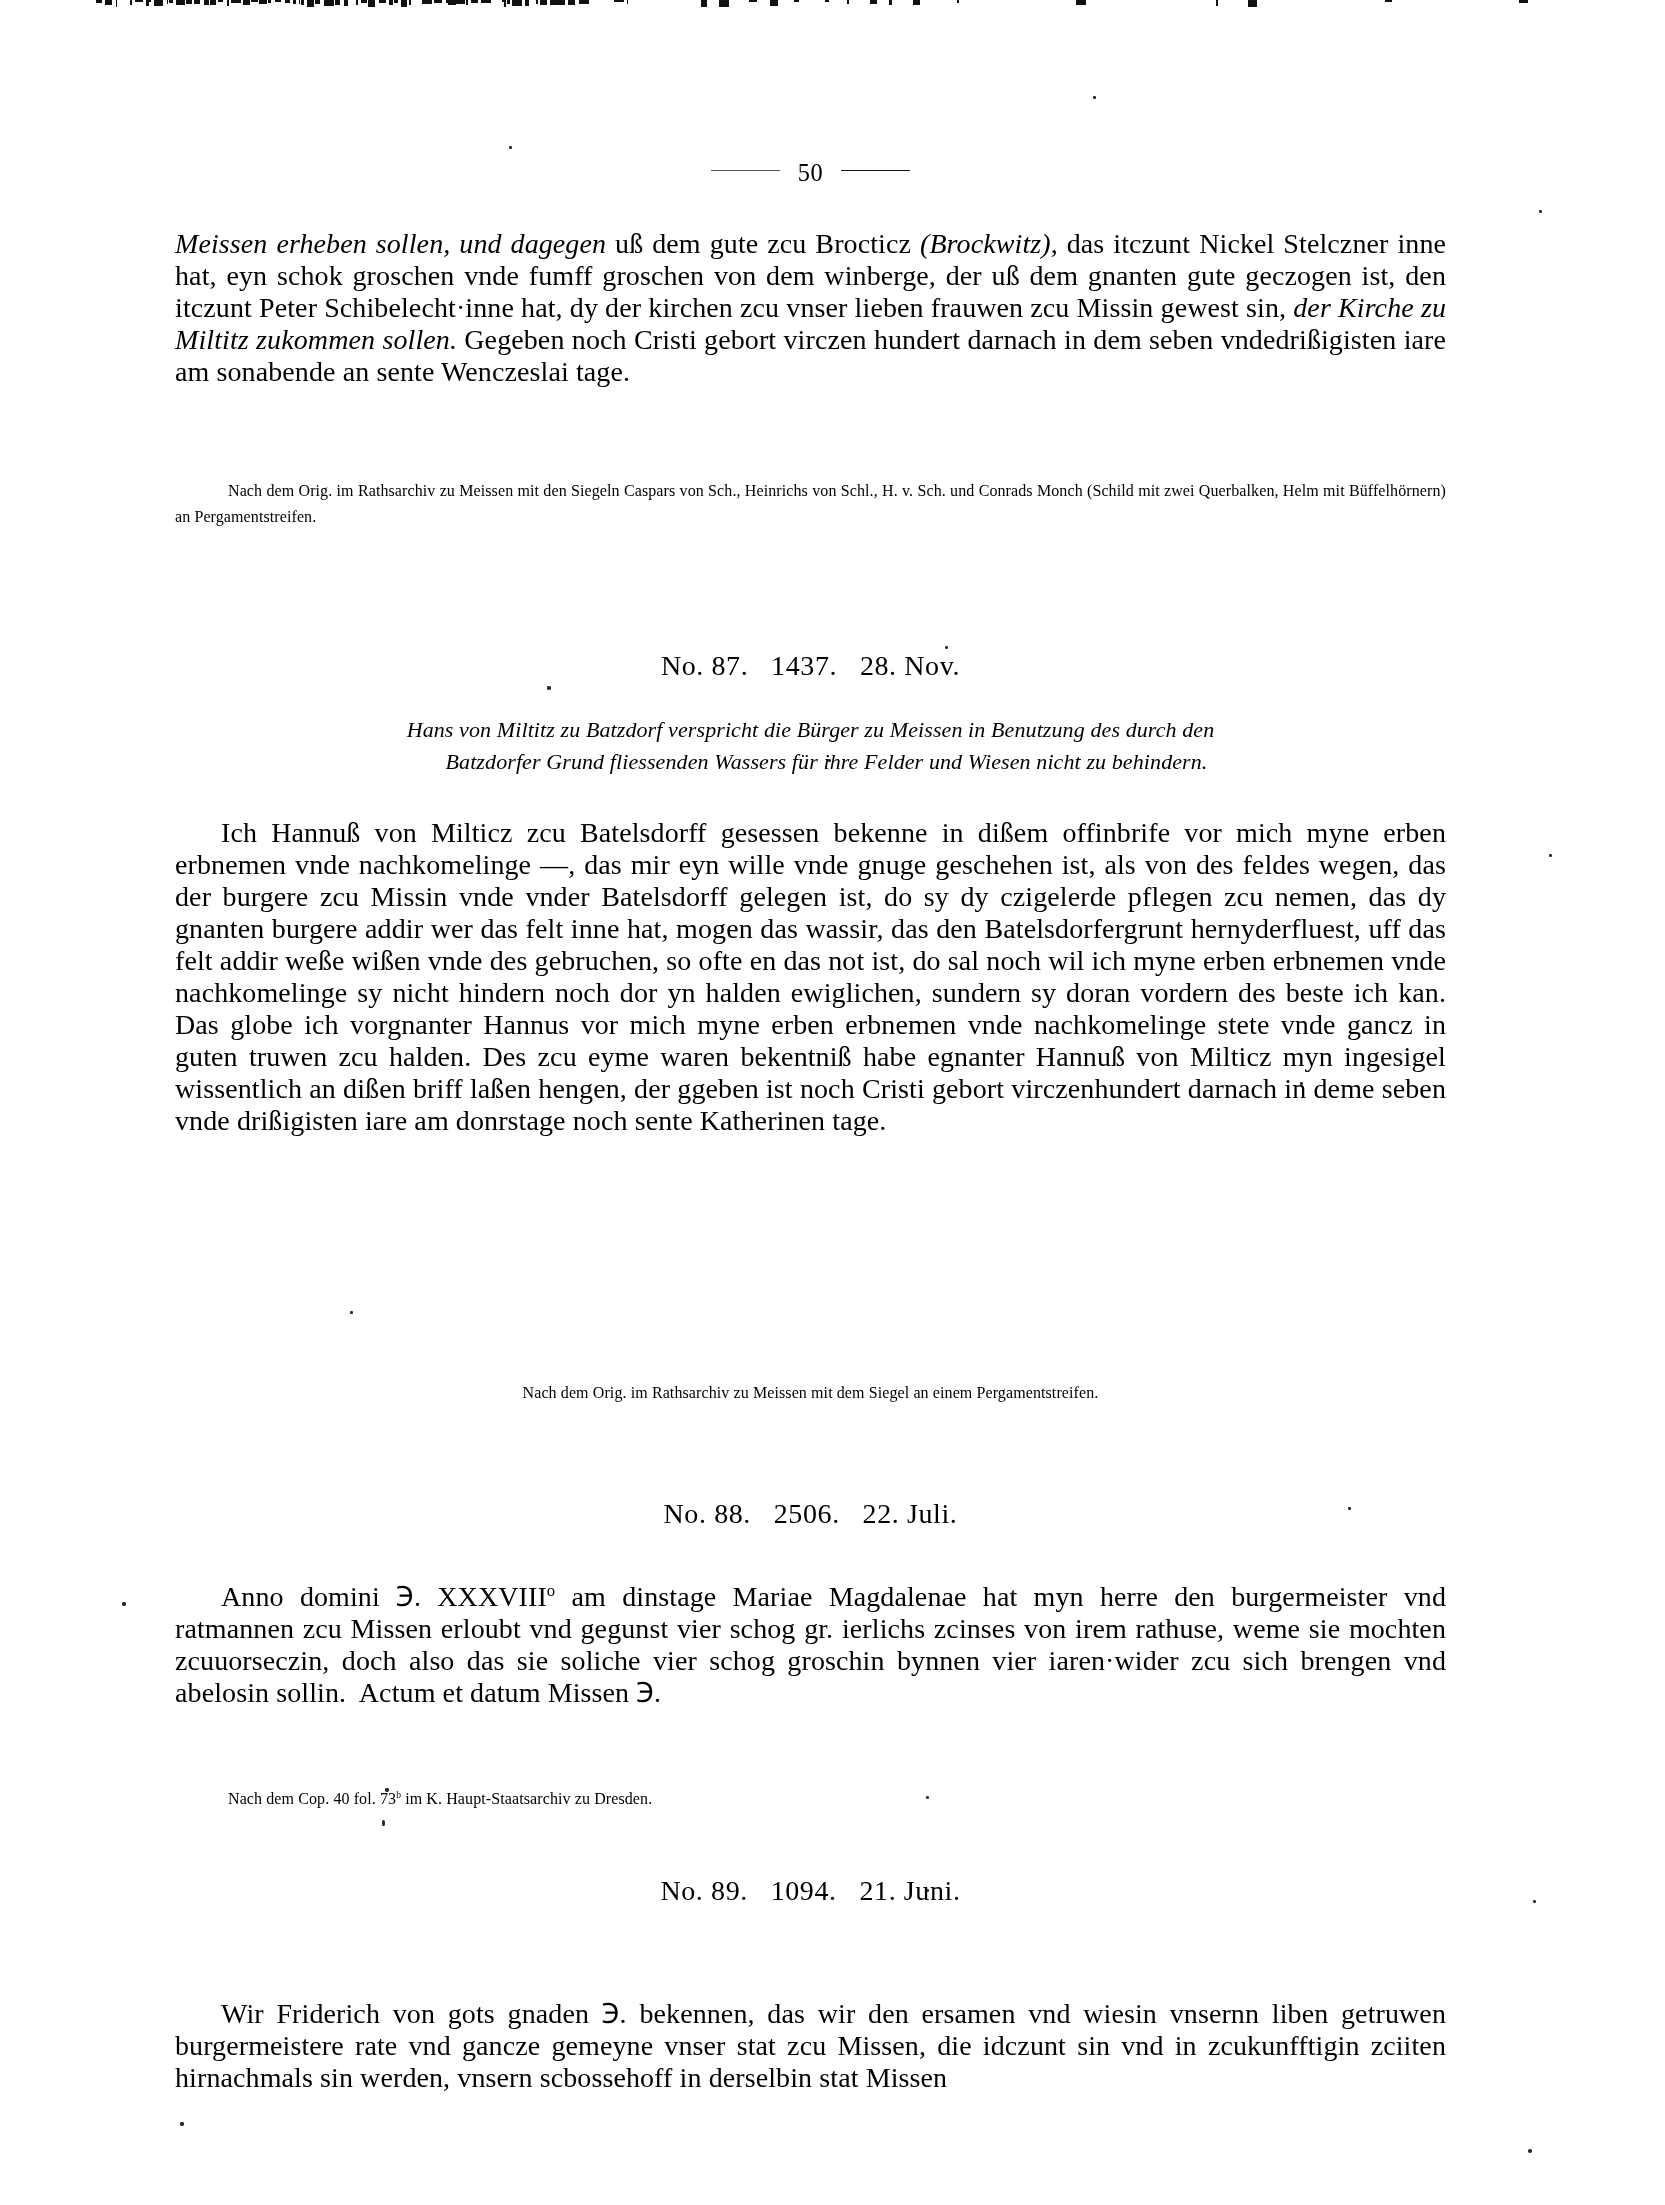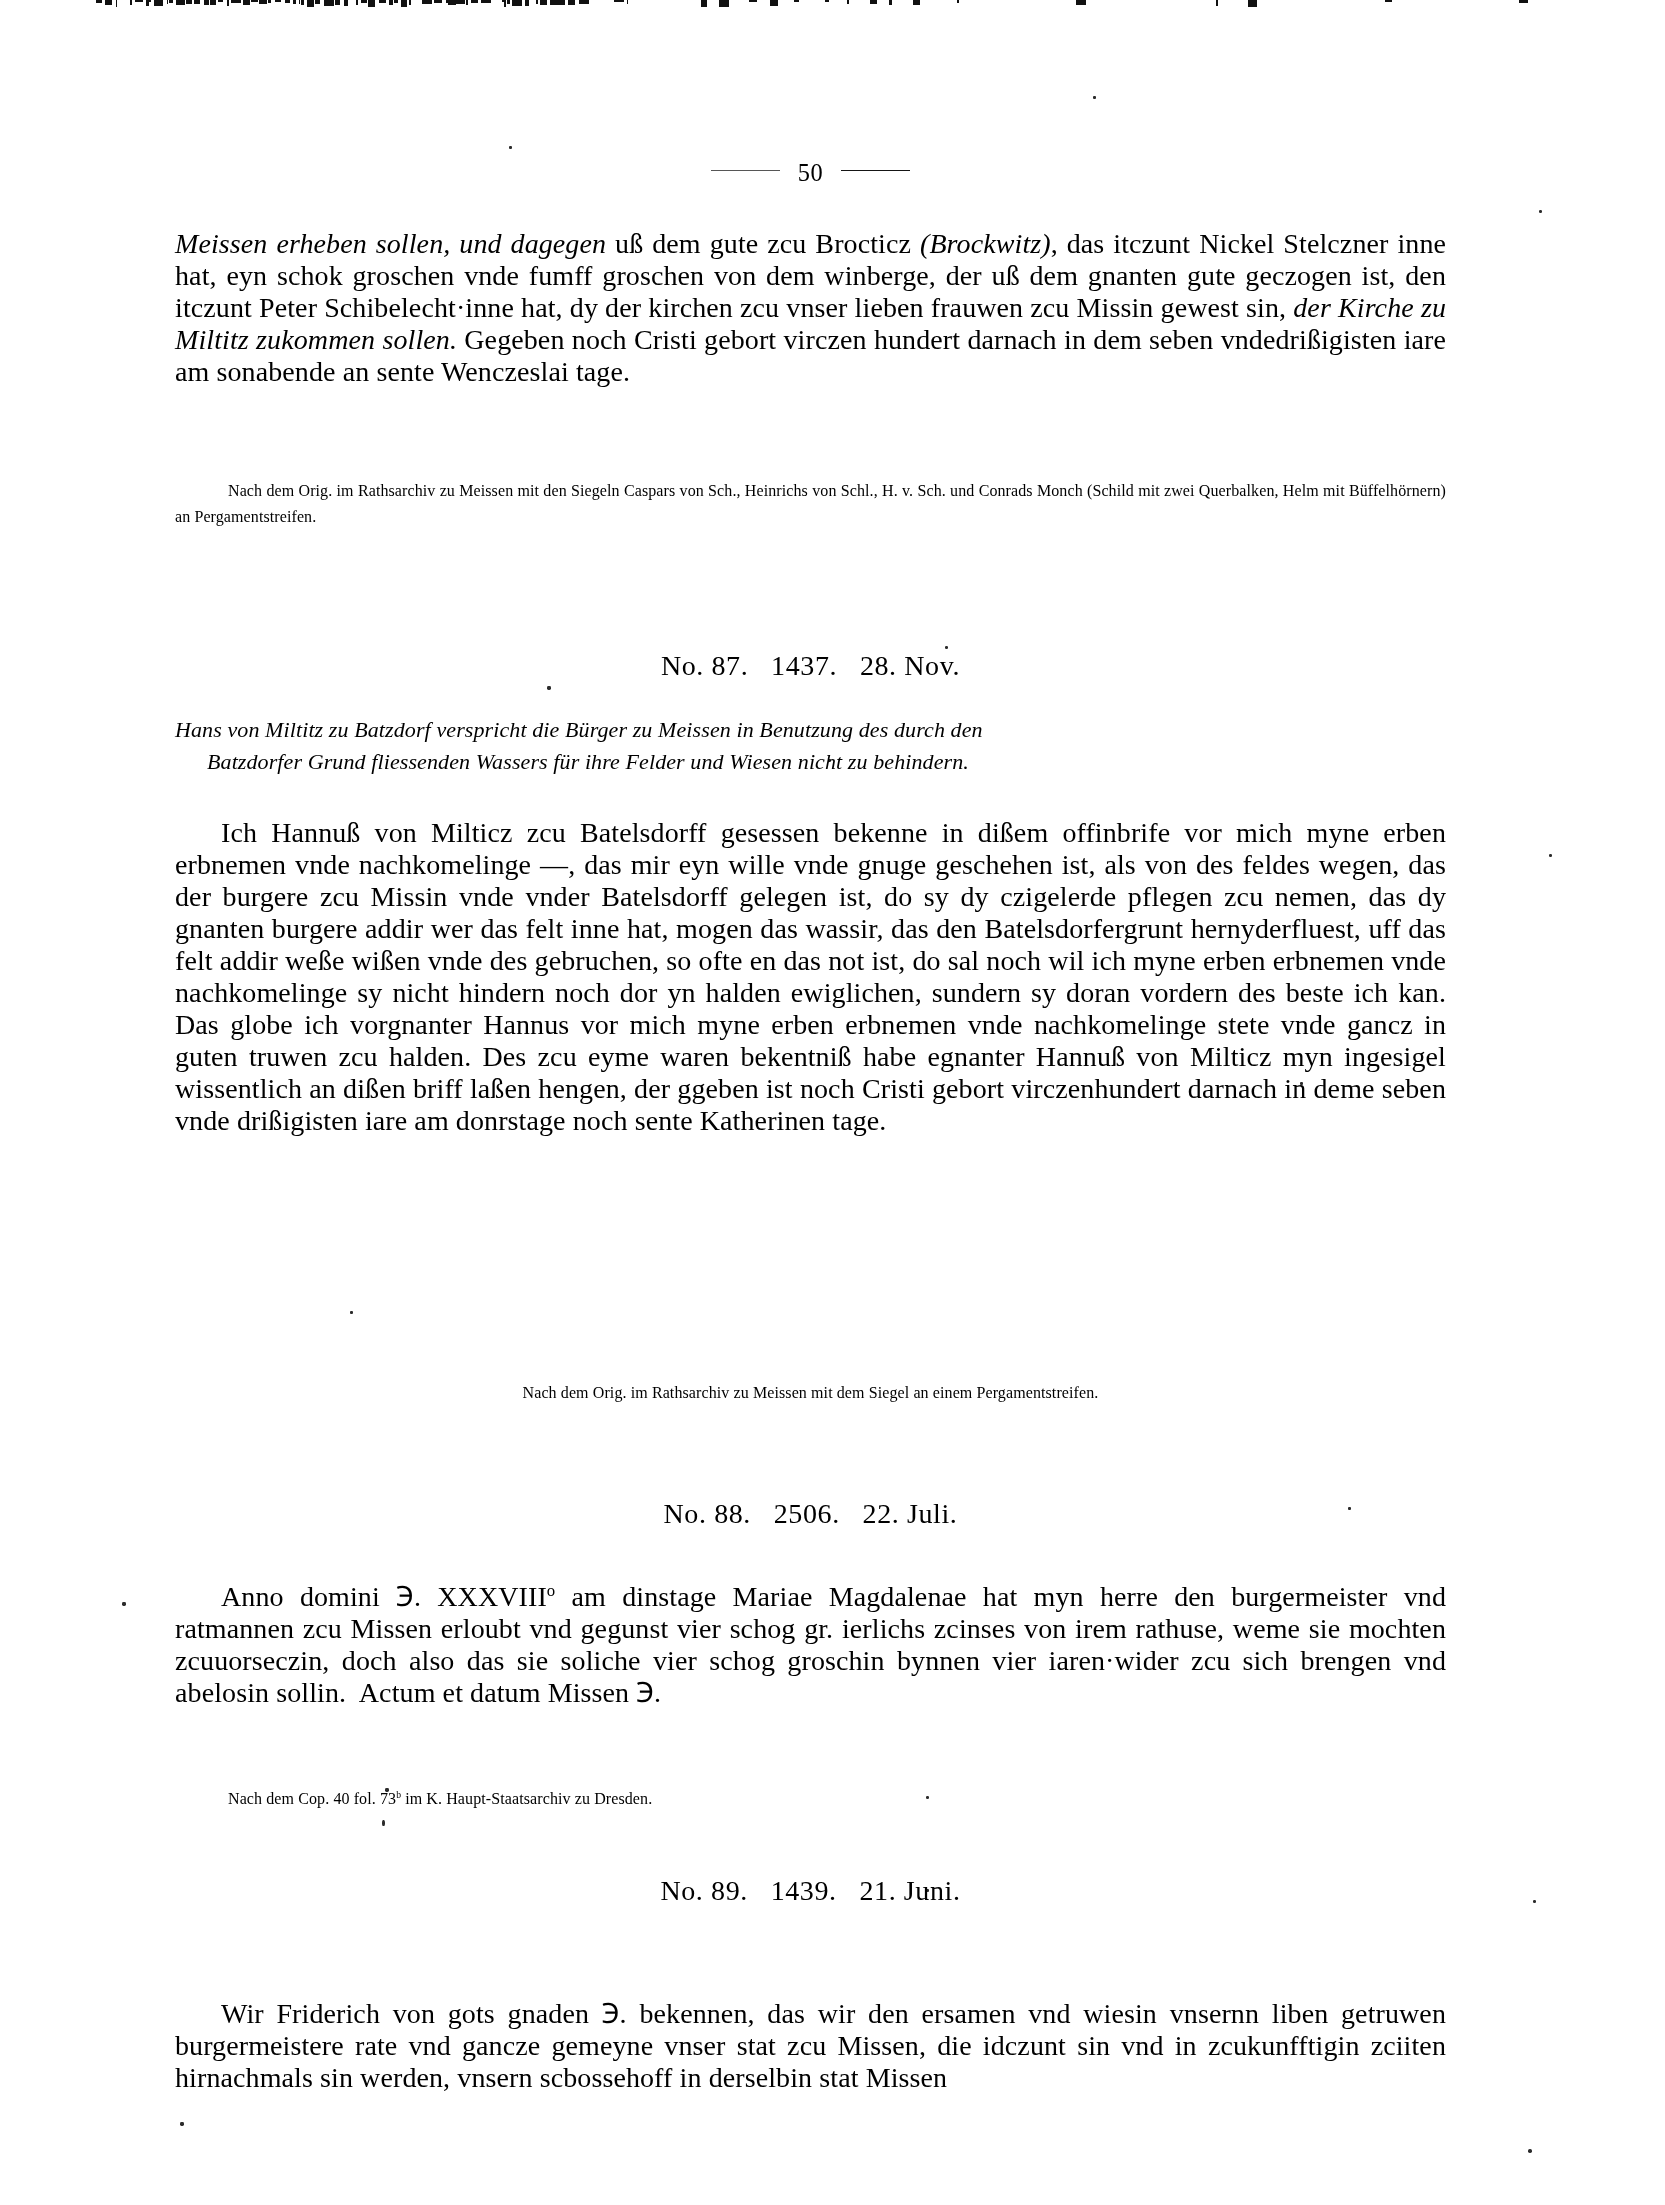--- a/index.html
+++ b/index.html
@@ -118,20 +118,21 @@
     white-space: pre;
   }
   #heading-no87 { top: 648px; }
   #heading-no88 { top: 1496px; }
   #heading-no89 { top: 1873px; }
 
   .doc-regest {
     font-style: italic;
     font-size: 22px;
     line-height: 32px;
+    text-align: center;
     letter-spacing: 0.1px;
   }
   .doc-regest .l2 { display: block; padding-left: 32px; }
   #regest-no87 { top: 714px; }
 
   sup.ordinal {
     font-size: .6em;
     vertical-align: .62em;
     line-height: 0;
   }
@@ -259,18 +260,18 @@
   <div class="col body-block indent-first" id="para-no87">Ich Hannuß von Milticz zcu Batelsdorff gesessen bekenne in dißem offinbrife vor mich myne erben erbnemen vnde nachkomelinge —, das mir eyn wille vnde gnuge geschehen ist, als von des feldes wegen, das der burgere zcu Missin vnde vnder Batelsdorff gelegen ist, do sy dy czigelerde pflegen zcu nemen, das dy gnanten burgere addir wer das felt inne hat, mogen das wassir, das den Batelsdorfergrunt hernyderfluest, uff das felt addir weße wißen vnde des gebruchen, so ofte en das not ist, do sal noch wil ich myne erben erbnemen vnde nachkomelinge sy nicht hindern noch dor yn halden ewiglichen, sundern sy doran vordern des beste ich kan. Das globe ich vorgnanter Hannus vor mich myne erben erbnemen vnde nachkomelinge stete vnde gancz in guten truwen zcu halden. Des zcu eyme waren bekentniß habe egnanter Hannuß von Milticz myn ingesigel wissentlich an dißen briff laßen hengen, der ggeben ist noch Cristi gebort virczenhundert darnach in deme seben vnde drißigisten iare am donrstage noch sente Katherinen tage.</div>
 
   <div class="col source-note centered" id="note-no87">Nach dem Orig. im Rathsarchiv zu Meissen mit dem Siegel an einem Pergamentstreifen.</div>
 
   <div class="col doc-heading" id="heading-no88">No. 88.   2506.   22. Juli.</div>
 
   <div class="col body-block indent-first" id="para-no88">Anno domini ℈. XXXVIII<sup class="ordinal">o</sup> am dinstage Mariae Magdalenae hat myn herre den burgermeister vnd ratmannen zcu Missen erloubt vnd gegunst vier schog gr. ierlichs zcinses von irem rathuse, weme sie mochten zcuuorseczin, doch also das sie soliche vier schog groschin bynnen vier iaren·wider zcu sich brengen vnd abelosin sollin.&nbsp; Actum et datum Missen ℈.</div>
 
   <div class="col source-note" id="note-no88">Nach dem Cop. 40 fol. 73<sup class="ordinal">b</sup> im K. Haupt-Staatsarchiv zu Dresden.</div>
 
-  <div class="col doc-heading" id="heading-no89">No. 89.   1439.   21. Juni.</div>
+  <div class="col doc-heading" id="heading-no89">No. 89.   1094.   21. Juni.</div>
 
   <div class="col body-block indent-first" id="para-no89">Wir Friderich von gots gnaden ℈. bekennen, das wir den ersamen vnd wiesin vnsernn liben getruwen burgermeistere rate vnd gancze gemeyne vnser stat zcu Missen, die idczunt sin vnd in zcukunfftigin zciiten hirnachmals sin werden, vnsern scbossehoff in derselbin stat Missen</div>
 
 </div>
 
 
 </body></html>

